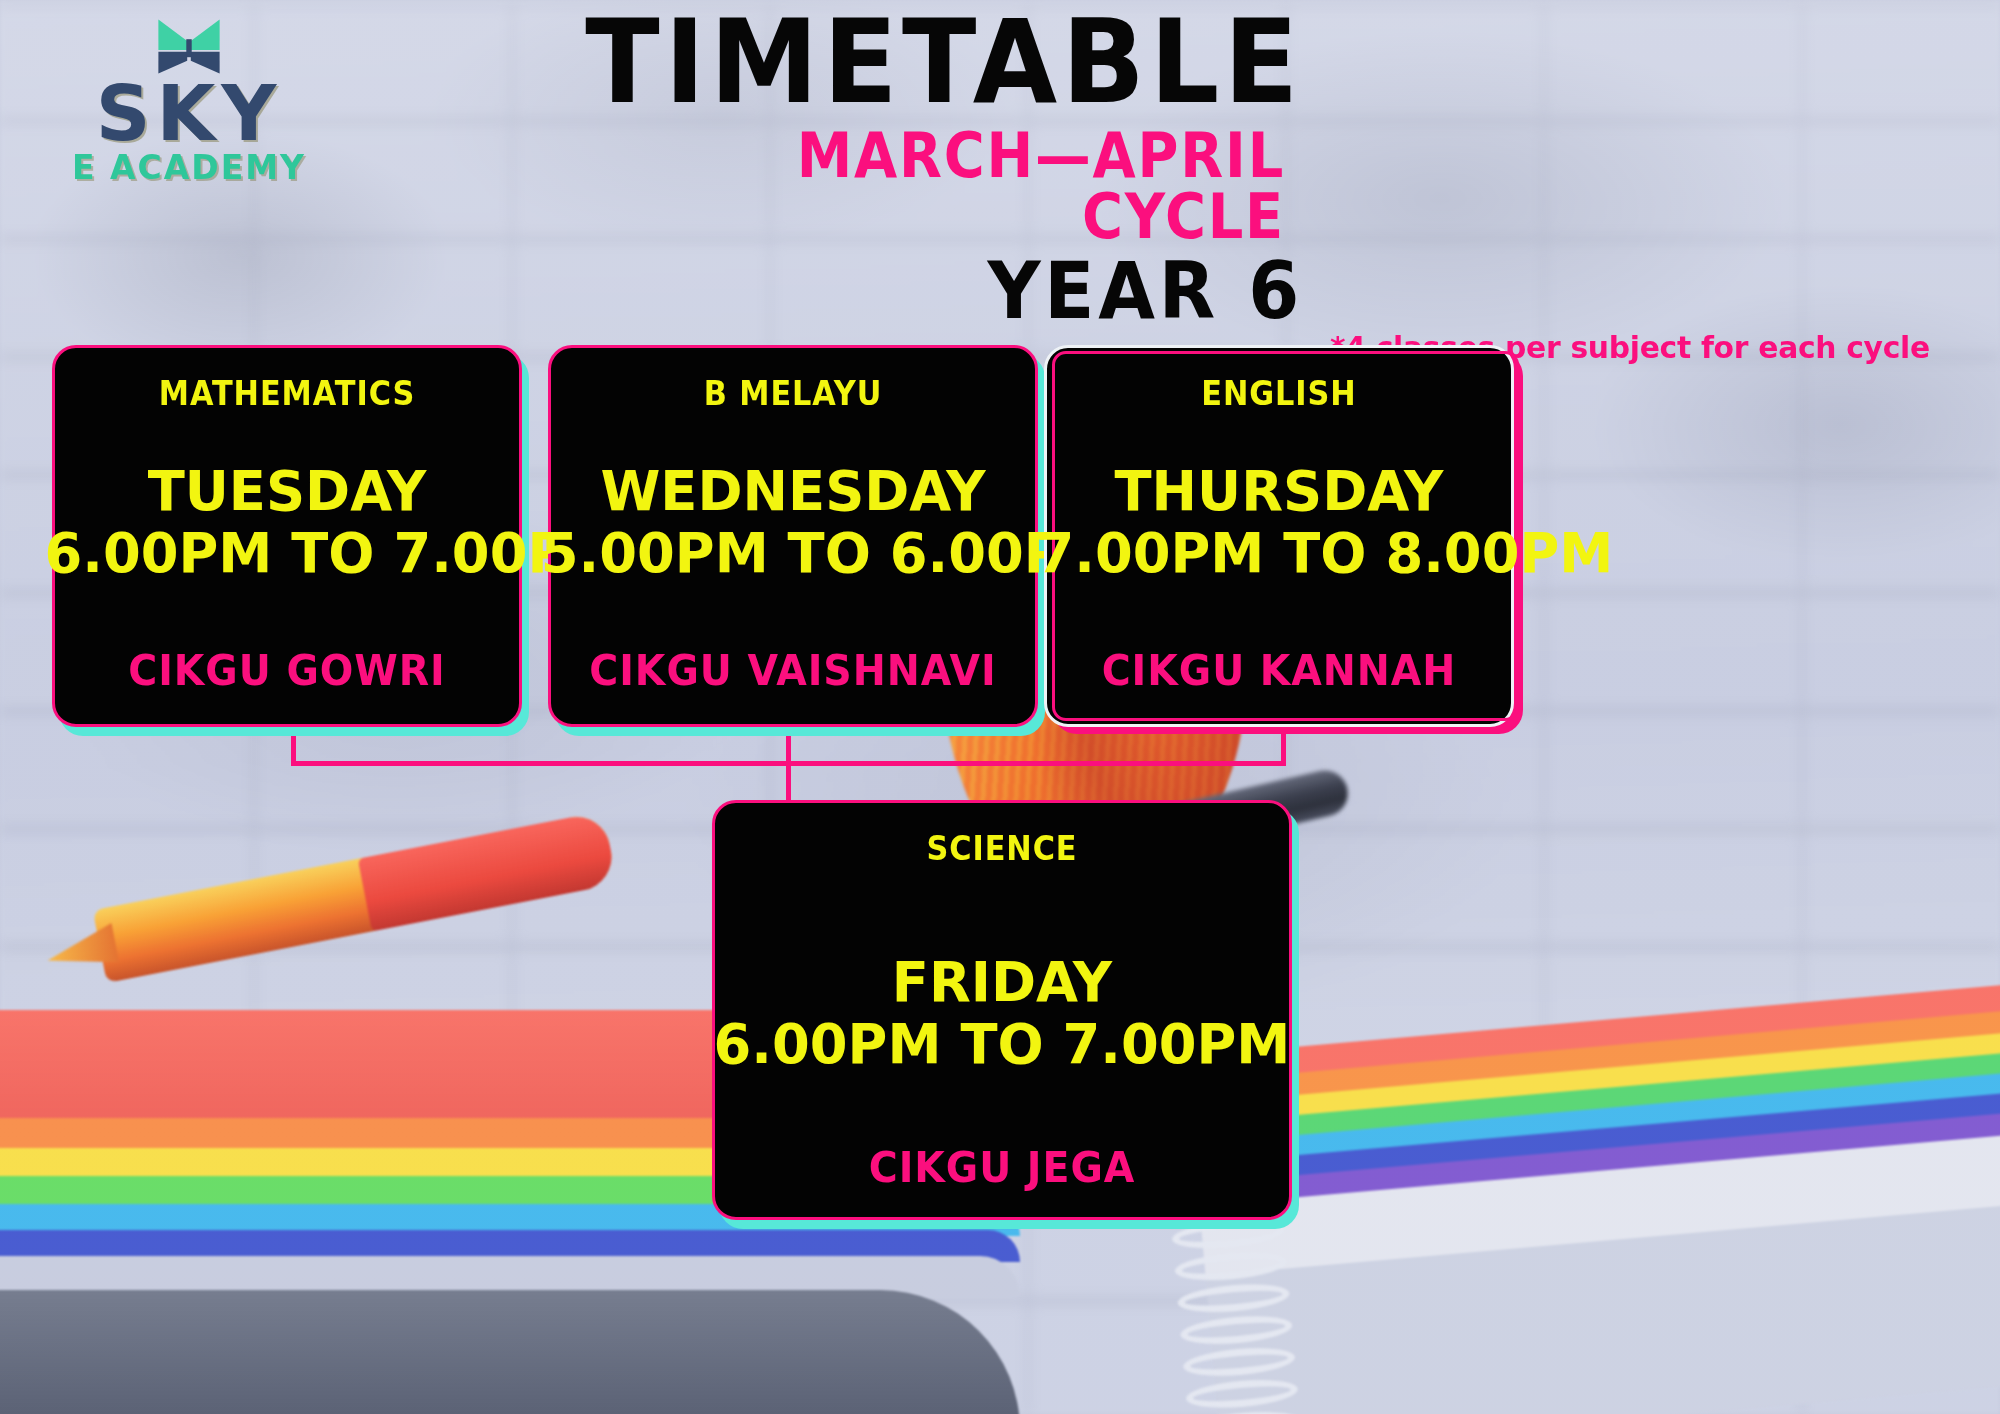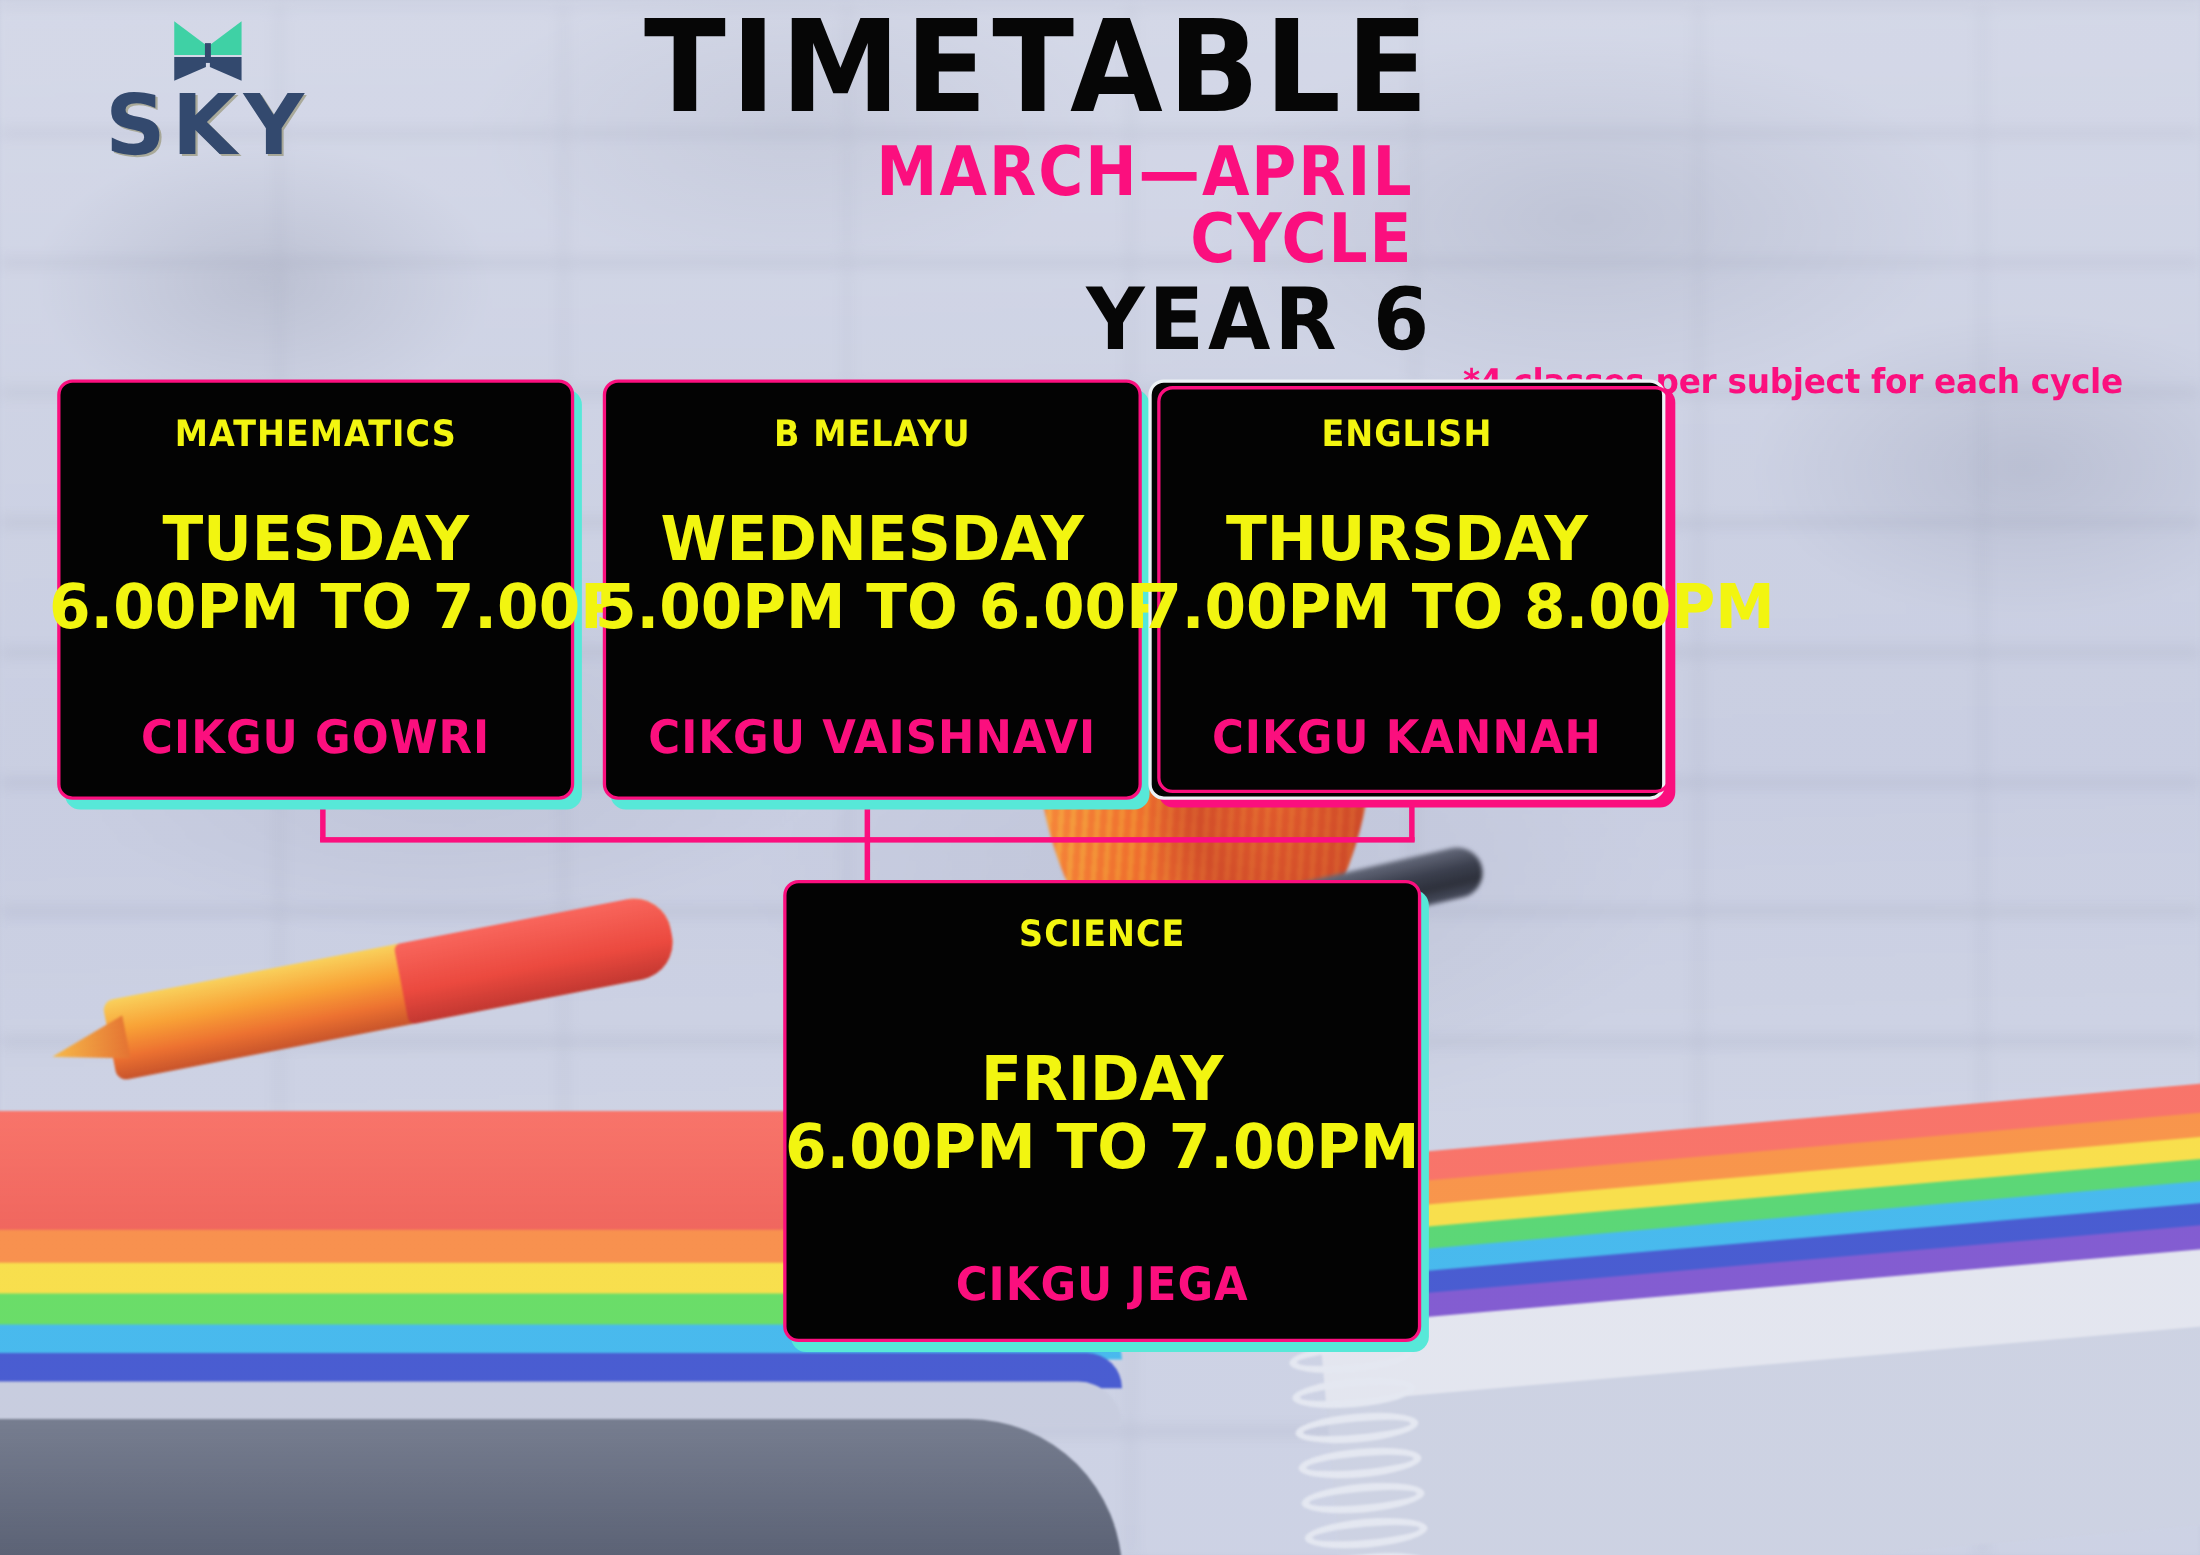--- a/index.html
+++ b/index.html
@@ -150,21 +150,21 @@
   }
 
   
   .conn { position:absolute; background:#fb0f7e; z-index:6; }
 
   
   .card {
     position:absolute; z-index:8;
     background:#030303;
     border:3px solid #fb0f7e;
-    border-radius:14px;
+    border-radius:24px;
     box-shadow: 7px 9px 0 0 #57e8d8;
     overflow:visible;
   }
   .card.outline-white { border-color:#eef2f6; box-shadow: 9px 7px 0 0 #fb0f7e, 7px 14px 0 0 rgba(87,232,216,.0); }
   .card.outline-white::after {
     content:""; position:absolute; left:5px; top:3px; right:-8px; bottom:3px;
     border:3px solid #fb0f7e; border-radius:14px; pointer-events:none; z-index:-1;
   }
 
   .c-subject {
@@ -232,20 +232,21 @@
 
   <div class="logo">
     <svg class="logo-mark" viewBox="0 0 160 80">
       <path d="M46 6 L78 30 L78 40 L46 40 Z" fill="#3fd1a5"></path>
       <path d="M114 6 L82 30 L82 40 L114 40 Z" fill="#3fd1a5"></path>
       <path d="M46 42 L78 42 L78 52 L46 66 Z" fill="#33496e"></path>
       <path d="M114 42 L82 42 L82 52 L114 66 Z" fill="#33496e"></path>
       <rect x="77" y="28" width="6" height="20" fill="#33496e"></rect>
     </svg>
     <div class="logo-sky">SKY</div>
+    <div class="logo-sub">E ACADEMY</div>
   </div>
 
   <div class="title-wrap">
     <div class="t-main">TIMETABLE</div>
     <div class="t-sub">MARCH—APRIL</div>
     <div class="t-sub2">CYCLE</div>
     <div class="t-year">YEAR 6</div>
   </div>
 
   <div class="note">*4 classes per subject for each cycle</div>

